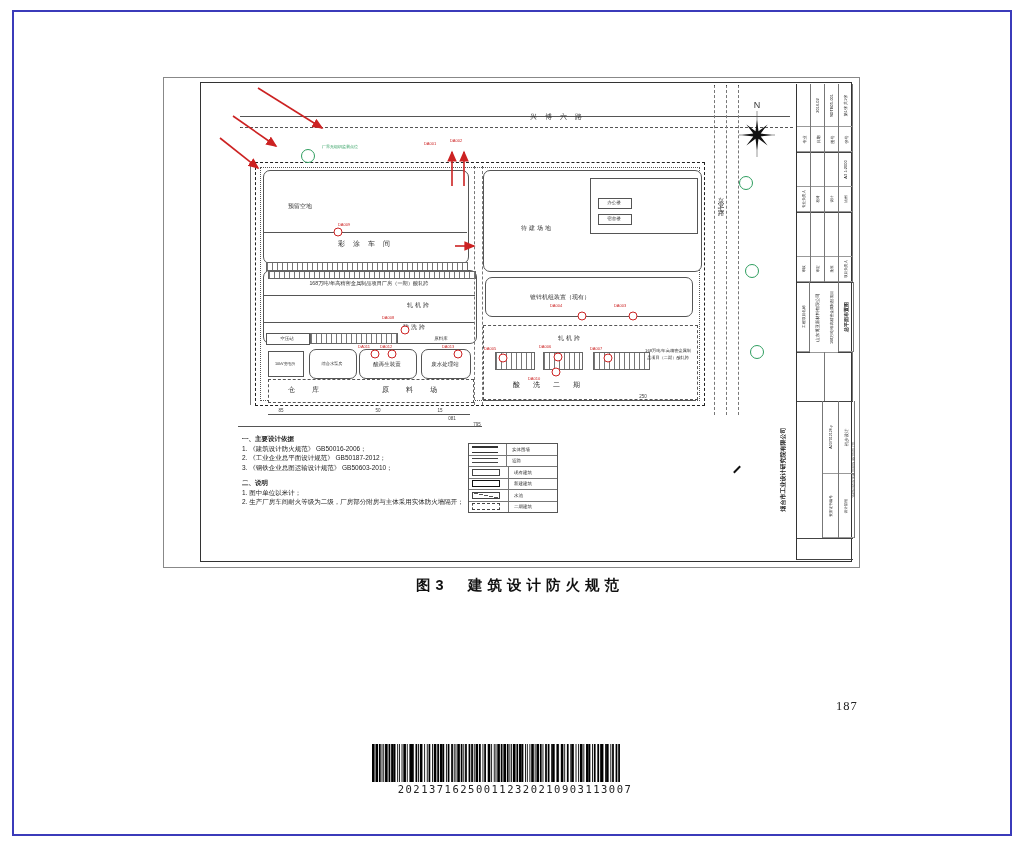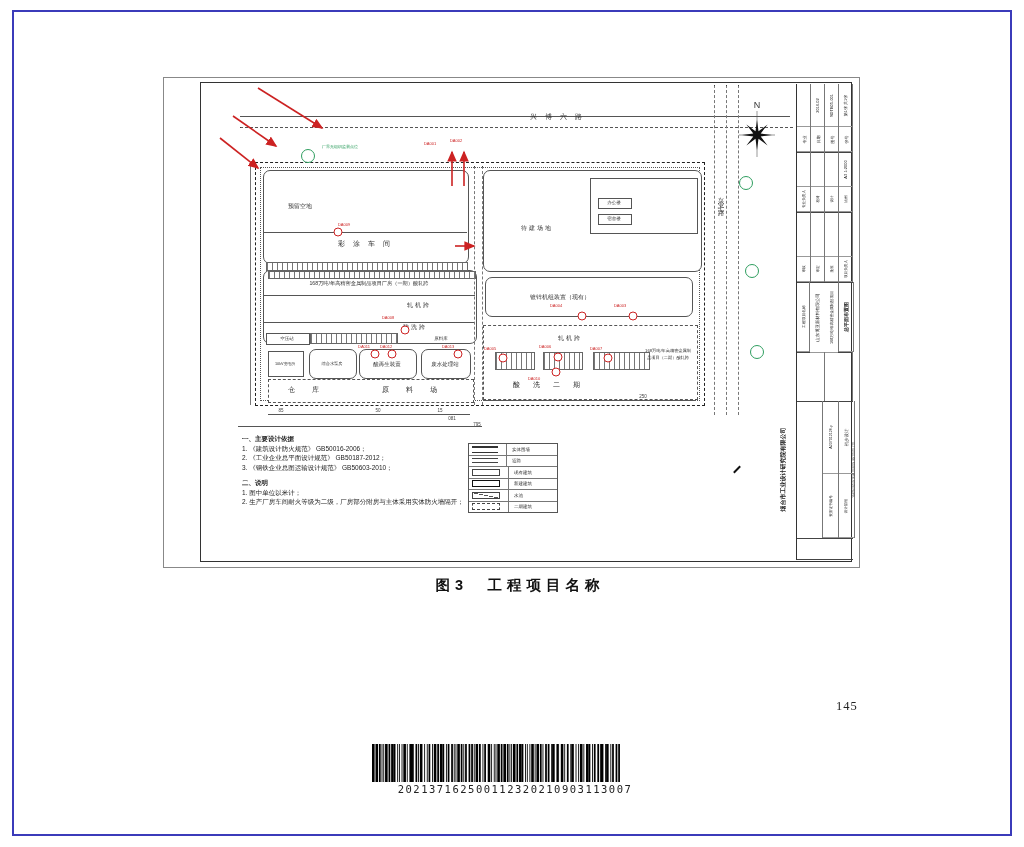--- a/index.html
+++ b/index.html
@@ -338,22 +338,22 @@
     <div class="t">一、主要设计依据</div>
     <div>1. 《建筑设计防火规范》 GB50016-2006；</div>
     <div>2. 《工业企业总平面设计规范》 GB50187-2012；</div>
     <div>3. 《钢铁企业总图运输设计规范》 GB50603-2010；</div>
     <div style="height: 6px;"></div>
     <div class="t">二、说明</div>
     <div>1. 图中单位以米计；</div>
     <div>2. 生产厂房车间耐火等级为二级，厂房部分附房与主体采用实体防火墙隔开；</div>
   </div>
 
-<div class="abs caption">图3　工程项目名称</div>
-<div class="abs pageno">145</div>
+<div class="abs caption">图3　建筑设计防火规范</div>
+<div class="abs pageno">187</div>
 
 <div class="abs barcode">
   <div class="bars" id="bars">
       <div class="bar" style="width:3px"></div>
       <div class="gap" style="width:2px"></div>
       <div class="bar" style="width:3px"></div>
       <div class="gap" style="width:1px"></div>
       <div class="bar" style="width:2px"></div>
       <div class="gap" style="width:2px"></div>
       <div class="bar" style="width:1px"></div>

